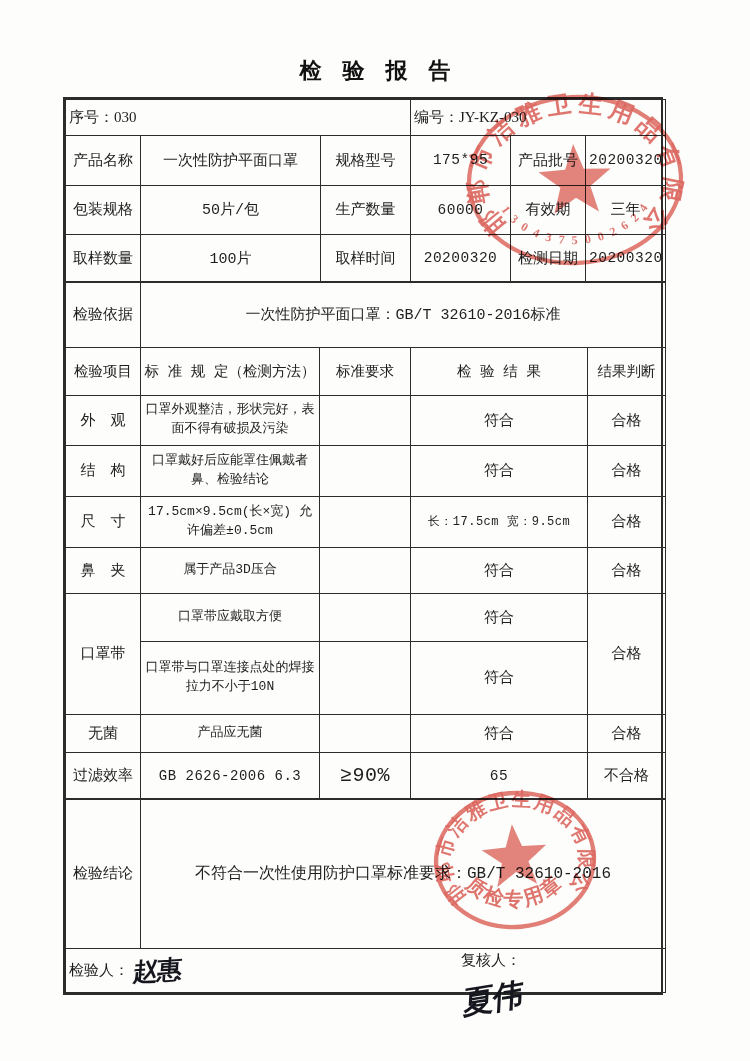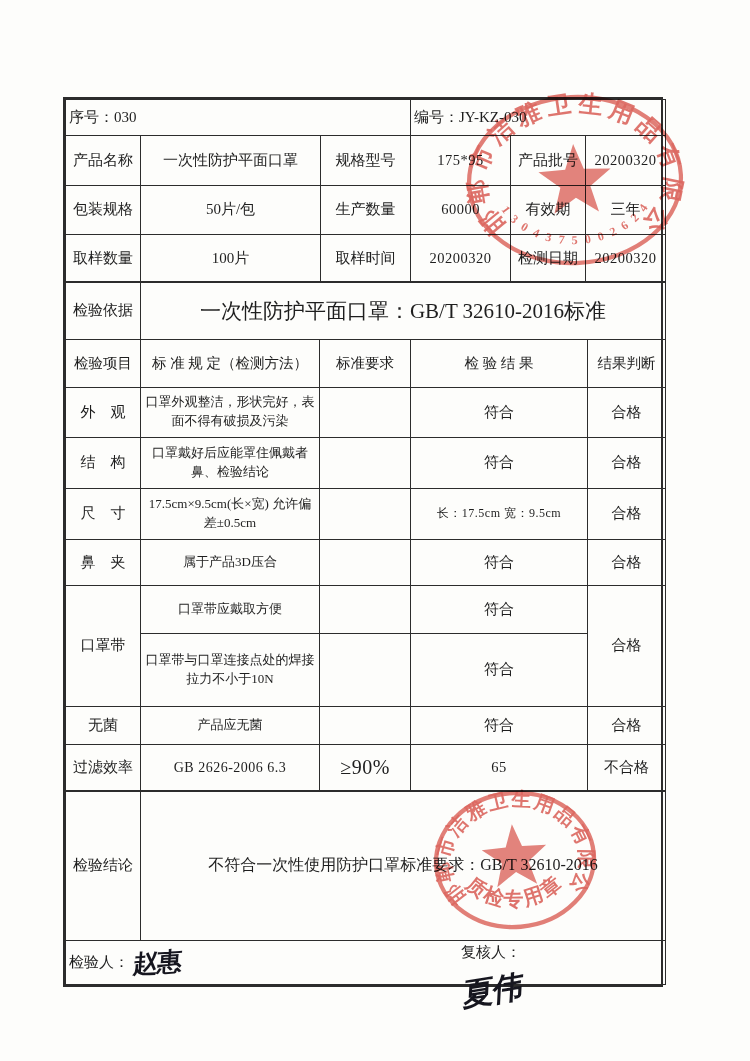--- a/index.html
+++ b/index.html
@@ -9,21 +9,21 @@
     background:#fdfdfb; overflow:hidden; color:#1e1e1e;
     font-family:"Liberation Serif","DejaVu Serif",serif;
   }
   .title {
     position:absolute; top:56px; left:0; width:750px; text-align:center;
     font-size:22px; font-weight:bold; letter-spacing:21px; text-indent:21px;
     color:#111;
   }
   .doc { position:absolute; left:63px; top:97px; width:600px; border:2.2px solid #2c2c2c; background:transparent; }
   table { width:100%; border-collapse:collapse; table-layout:fixed; }
-  table + table { margin-top:-1.5px; }
+  table + table { margin-top:-1.5px;font-family:Liberation Mono, monospace; }
   td {
     border:1.5px solid #2c2c2c; text-align:center; vertical-align:middle;
     font-size:15px; padding:2px 3px; overflow:visible;
   }
   .left { text-align:left; }
   .small { font-size:13px; line-height:1.45; }
   .num { font-size:14.5px; letter-spacing:0.5px; }
   .hdr { font-size:14.5px; }
   .sig-row { position:relative; height:44px; }
   .sig-line { display:flex; align-items:center; position:relative; height:100%; }
@@ -36,20 +36,21 @@
   .reviewer-group { position:absolute; left:390px; top:0; height:100%; display:flex; align-items:center;flex-direction:column; }
   .signature.big { font-size:31px; transform:rotate(-9deg) skewX(-12deg); margin-top:8px; }
   .stamp { position:absolute; mix-blend-mode:multiply; opacity:0.88; pointer-events:none; }
   .stamp text { font-family:"Liberation Serif","DejaVu Serif",serif; font-weight:bold; }
 </style>
 </head>
 <body>
 
 <div class="page">
 
+  <div class="title">检验报告</div>
 
   <div class="doc">
 
     <table>
       <colgroup>
           <col style="width:345px">
           <col style="width:255px">
         </colgroup>
       <tbody>
           <tr style="height:36px">
@@ -99,23 +100,23 @@
       </tr>
     </tbody>
       </table>
 
     <table>
       <colgroup>
           <col style="width:75px">
           <col style="width:525px">
         </colgroup>
       <tbody>
-          <tr style="height:58px">
+          <tr style="height:66px">
         <td>检验依据</td>
-        <td style="font-size:21px;">一次性防护平面口罩：GB/T 32610-2016标准</td>
+        <td style="font-size:15px;">一次性防护平面口罩：GB/T 32610-2016标准</td>
       </tr>
     </tbody>
       </table>
 
     <table>
       <colgroup>
         <col style="width:75px">
           <col style="width:179px">
           <col style="width:91px">
         <col style="width:177px">

